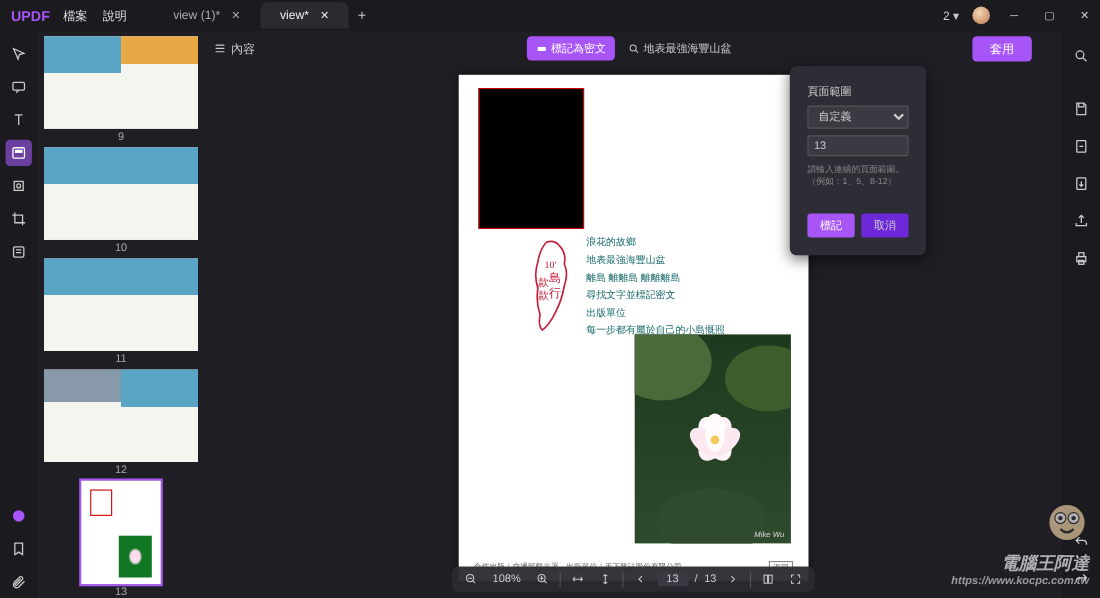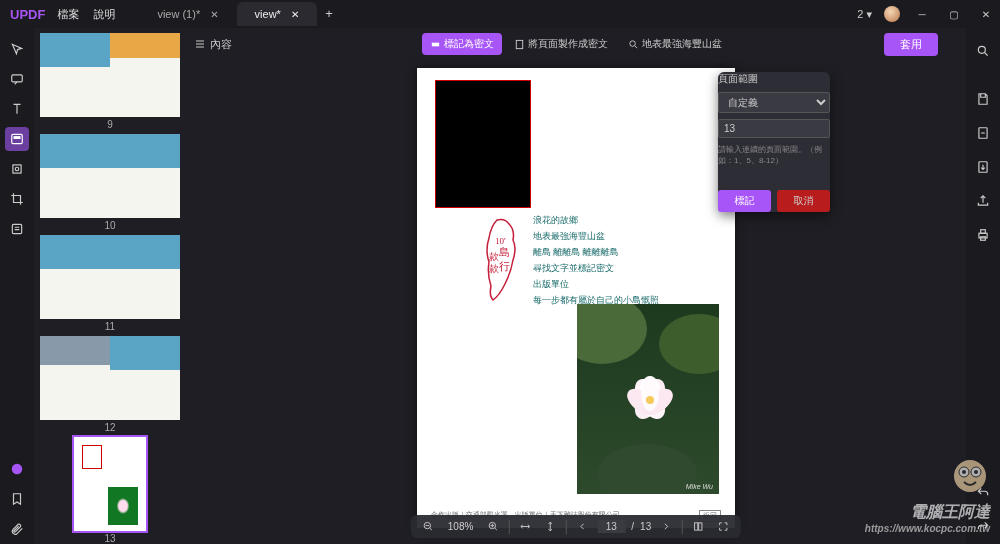--- a/index.html
+++ b/index.html
@@ -57,28 +57,28 @@
 .black-box { position: absolute; top: 12px; left: 18px; width: 96px; height: 128px; background: #000; border: 1px solid #c00; }
 .taiwan-shape { position: absolute; top: 148px; left: 60px; }
 .poem { position: absolute; top: 144px; left: 116px; font-size: 9px; color: #1a6b6b; line-height: 16px; font-family: "Microsoft JhengHei", serif; }
 .flower-img { position: absolute; top: 236px; right: 16px; width: 142px; height: 190px; background: linear-gradient(180deg, #1e3a1e 0%, #2d4a2d 100%); overflow: hidden; }
 .flower-petal { position: absolute; top: 60px; left: 38px; width: 70px; height: 60px; }
 .flower-leaf { position: absolute; border-radius: 50%; background: #3a5a3a; }
 .page-footer { position: absolute; bottom: 6px; left: 14px; right: 14px; font-size: 7px; color: #666; display: flex; justify-content: space-between; }
 .page-footer .backbtn { border: 1px solid #888; padding: 0 3px; font-size: 7px; }
 
 
-.popup { position: absolute; top: 44px; left: 532px; width: 112px; background: #2d2d35; border-radius: 6px; padding: 0; font-size: 10px; z-index: 10; box-shadow: 0 4px 12px rgba(0,0,0,0.5); }
+.popup { position: absolute; top: 32px; left: 532px; width: 124px; background: #2d2d35; border-radius: 6px; padding: 16px; font-size: 10px; z-index: 10; box-shadow: 0 4px 12px rgba(0,0,0,0.5); }
 .popup-title { color: #ccc; margin-bottom: 6px; font-size: 10px; }
 .popup select, .popup input { width: 100%; background: #3a3a42; border: 1px solid #555; color: #ccc; padding: 3px 5px; font-size: 10px; margin-bottom: 6px; border-radius: 2px; }
 .popup-hint { font-size: 8px; color: #888; margin-bottom: 24px; }
 .popup-btns { display: flex; gap: 6px; }
 .popup-btns button { flex: 1; padding: 4px; border: none; border-radius: 3px; font-size: 10px; cursor: pointer; }
 .btn-confirm { background: #a855f7; color: #fff; }
-.btn-cancel { background: #b91c1c; color: #ccc; }
+.btn-cancel { background: #6d28d9; color: #ccc; }
 
 
 .bottom-bar { position: absolute; bottom: 6px; left: 50%; transform: translateX(-50%); background: rgba(42,42,50,0.95); border-radius: 6px; padding: 4px 8px; display: flex; align-items: center; gap: 6px; font-size: 10px; color: #ccc; }
 .bottom-bar .bb-item { display: flex; align-items: center; padding: 2px 4px; }
 .bottom-bar .sep { width: 1px; height: 14px; background: #555; }
 .bottom-bar input { width: 28px; background: #3a3a42; border: none; color: #ccc; text-align: center; font-size: 10px; padding: 1px; }
 .bottom-bar svg { width: 11px; height: 11px; }
 
 
 .watermark { position: absolute; right: 10px; bottom: 10px; opacity: 0.65; text-align: right; font-size: 16px; color: #fff; font-weight: bold; font-style: italic; pointer-events: none; }
@@ -217,26 +217,20 @@
             <path d="M4 6h16M4 12h16M4 18h16"></path>
           </svg>
         <span>內容</span>
       </div>
       <div class="toolbar-center">
         <div class="tbtn active">
             <svg viewBox="0 0 24 24" fill="#fff">
               <rect x="4" y="8" width="16" height="8"></rect>
             </svg>
             <span>標記為密文</span>
-          </div>
-        <div class="tbtn">
-            <svg viewBox="0 0 24 24" fill="none" stroke="#ccc" stroke-width="2">
-              <rect x="5" y="3" width="14" height="18"></rect>
-            </svg>
-            <span>將頁面製作成密文</span>
           </div>
         <div class="tbtn">
             <svg viewBox="0 0 24 24" fill="none" stroke="#ccc" stroke-width="2">
               <circle cx="10" cy="10" r="6"></circle>
               <path d="M20 20l-5-5"></path>
             </svg>
             <span>地表最強海豐山盆</span>
           </div>
       </div>
       <div class="apply-btn">套用</div>

